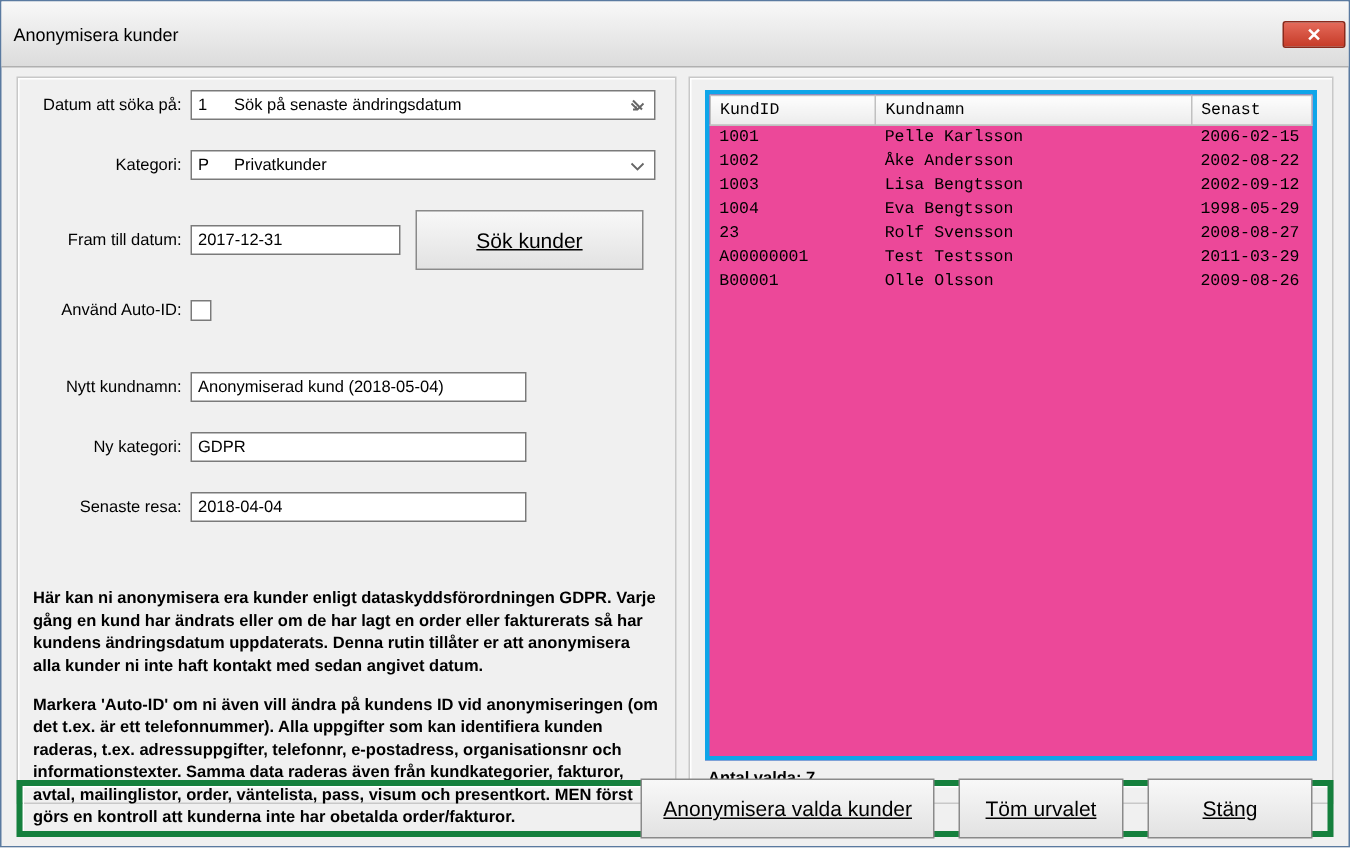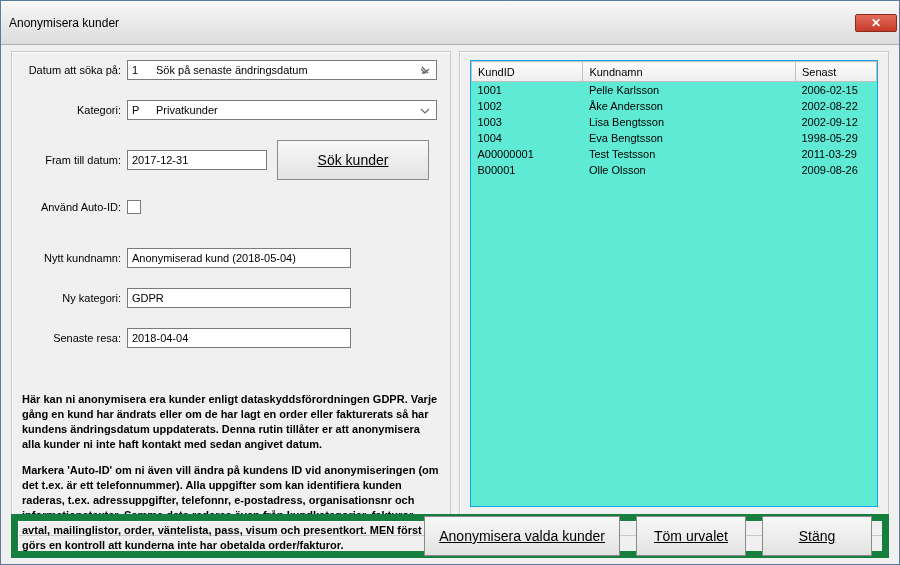--- a/index.html
+++ b/index.html
@@ -135,24 +135,25 @@
   .spacer { height: 14px; }
   .desc-text {
     margin-top: 24px;
     font-weight: bold;
     line-height: 1.35;
     color: #000;
   }
   .desc-text p { margin: 0 0 12px 0; }
   .table-wrap {
     flex: 1;
-    border: 1px solid #0ea5e9;
-    background: #5eead4;
+    border: 3px solid #0ea5e9;
+    background: #ec4899;
     overflow-y: auto;
     overflow-x: hidden;
+    font-family: Liberation Mono, monospace;
   }
   table.grid {
     width: 100%;
     border-collapse: collapse;
     table-layout: fixed;
   }
   table.grid th {
     background: linear-gradient(to bottom, #fdfdfd, #ececec);
     border: 1px solid #c0c0c0;
     text-align: left;
@@ -172,21 +173,21 @@
   .count-row {
     padding: 6px 2px 2px 2px;
     font-weight: bold;
   }
   .footer {
     position: absolute;
     bottom: 6px;
     left: 10px;
     right: 10px;
     height: 30px;
-    border: 7px solid #15803d;
+    border: 4px solid #15803d;
     box-shadow: inset 1px 1px 0 #fff;
     display: flex;
     align-items: center;
     justify-content: flex-end;
     gap: 16px;
     padding: 15px 10px;
   }
   .footer .btn { min-width: 110px; }
   .footer .btn.wide { min-width: 170px; }
   .text-w { width: 224px; }
@@ -294,20 +295,25 @@
                 <td>1003</td>
                 <td>Lisa Bengtsson</td>
                 <td>2002-09-12</td>
               </tr>
               <tr>
                 <td>1004</td>
                 <td>Eva Bengtsson</td>
                 <td>1998-05-29</td>
               </tr>
               <tr>
+                <td>23</td>
+                <td>Rolf Svensson</td>
+                <td>2008-08-27</td>
+              </tr>
+              <tr>
                 <td>A00000001</td>
                 <td>Test Testsson</td>
                 <td>2011-03-29</td>
               </tr>
               <tr>
                 <td>B00001</td>
                 <td>Olle Olsson</td>
                 <td>2009-08-26</td>
               </tr>
             </tbody>

